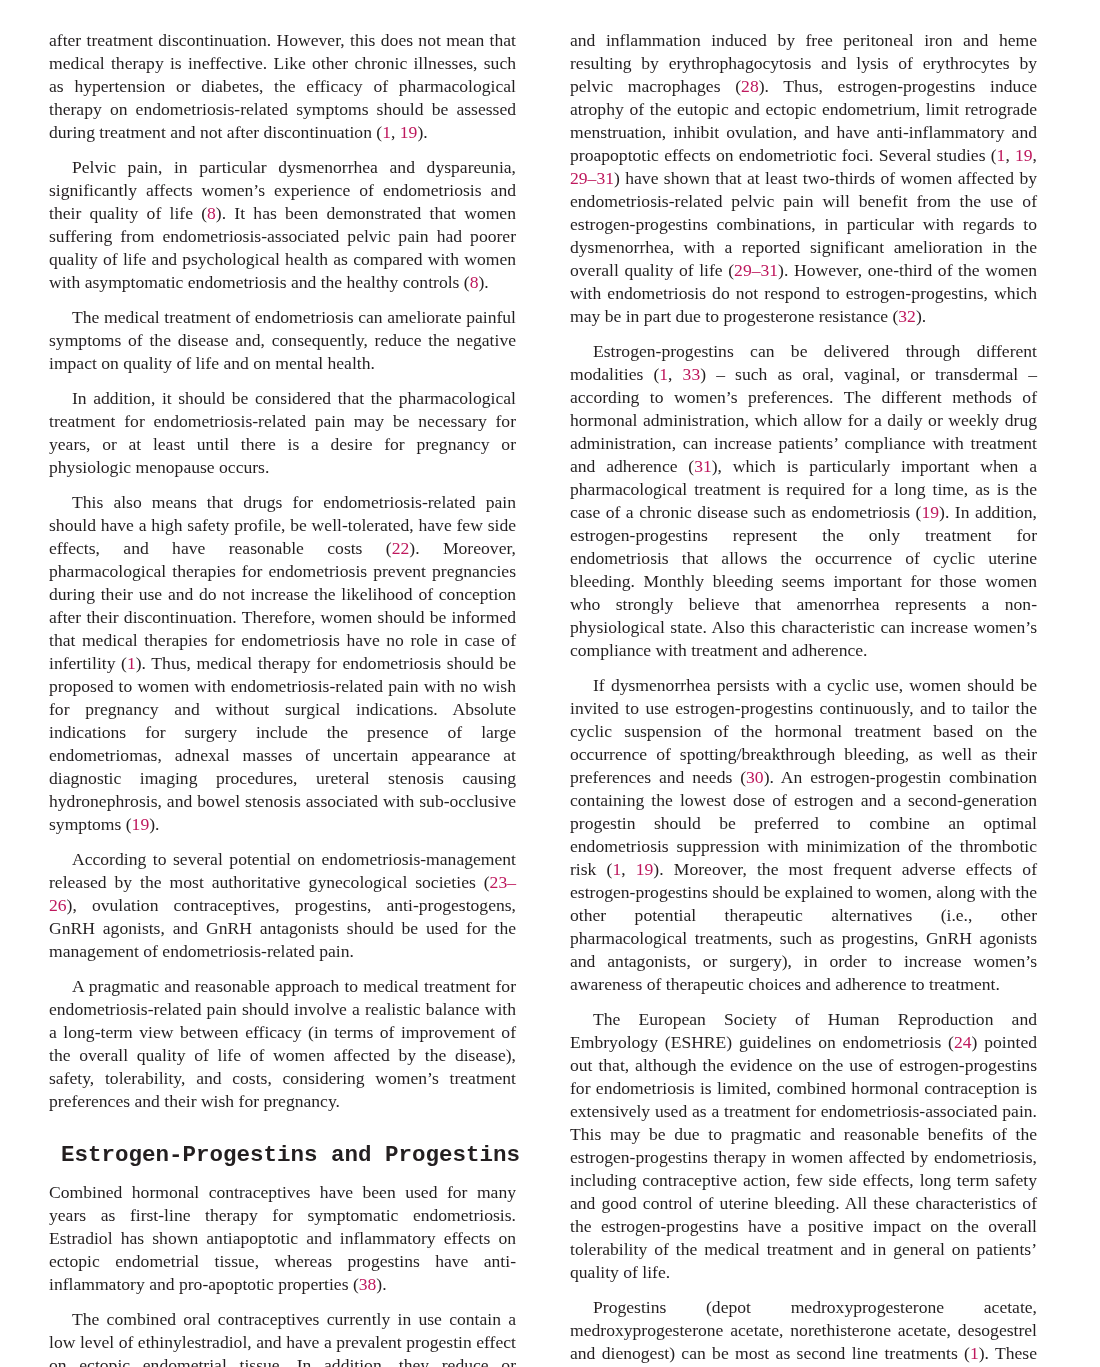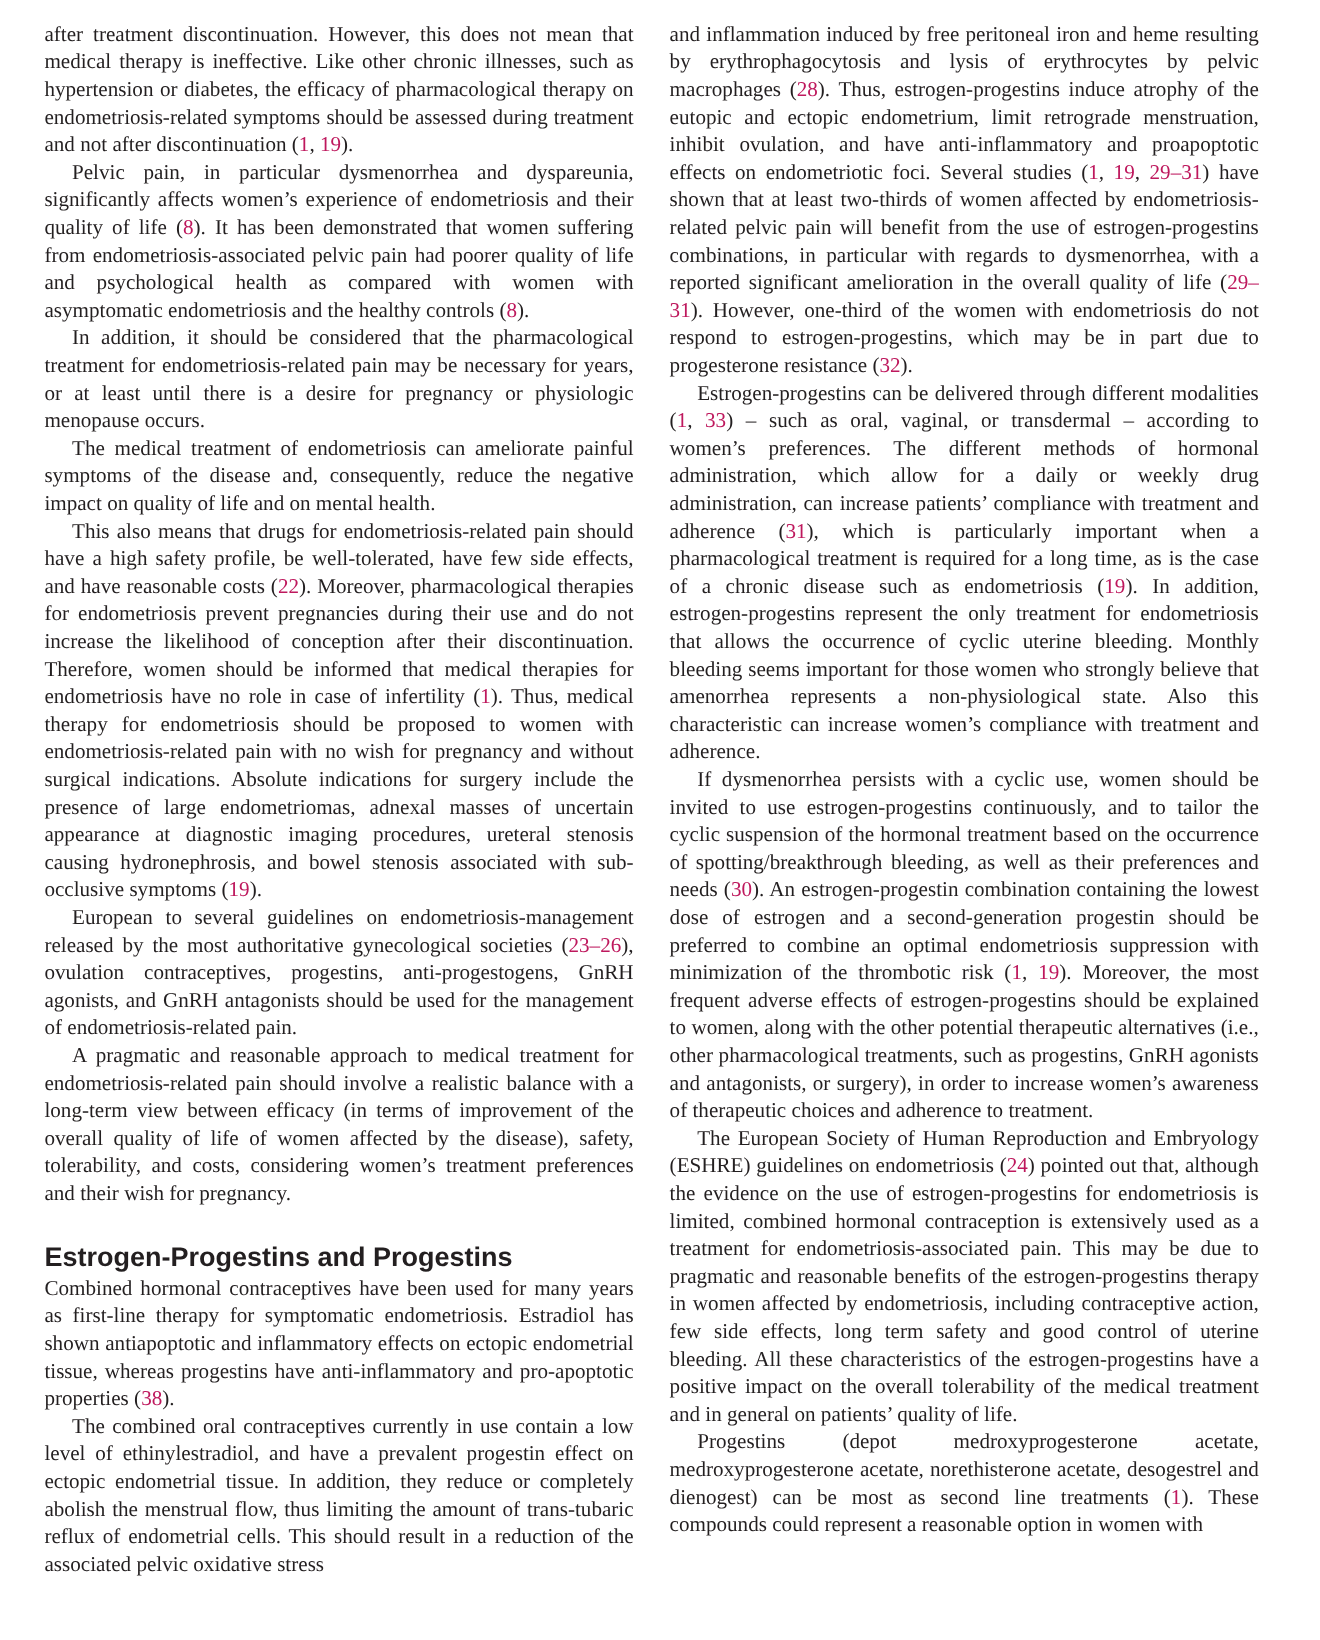--- a/index.html
+++ b/index.html
@@ -5,40 +5,40 @@
   html, body { margin: 0; padding: 0; background: #ffffff; }
   body { width: 1100px; height: 1367px; position: relative; overflow: hidden; }
   .col {
     position: absolute; top: 17px; width: 491px;
     font-family: "Liberation Serif", "DejaVu Serif", serif;
     font-size: 17.6px; line-height: 23px; color: #231f20;
     text-align: justify;
   }
   .col-left { left: 37px; }
   .col-right { left: 558px; }
-  .p { margin: 0; text-indent: 0; }
+  .p { margin: 12px; text-indent: 0; }
   .p.indent { text-indent: 23px; }
   .cite { color: #be185d; }
   .heading {
-    font-family: Liberation Sans, sans-serif;
+    font-family: Liberation Mono, monospace;
     font-weight: bold; font-size: 22.5px; line-height: 28px;
-    color: #231f20; margin: 28px 0 0 0; text-align: left;
+    color: #231f20; margin: 28px 0 0 16px; text-align: center;
   }
 </style>
 </head>
 <body>
 
 <div class="col col-left">
   <div>
       <p class="p"><span>after treatment discontinuation. However, this does not mean that medical therapy is ineffective. Like other chronic illnesses, such as hypertension or diabetes, the efficacy of pharmacological therapy on endometriosis-related symptoms should be assessed during treatment and not after discontinuation (</span><span class="cite">1</span><span>, </span><span class="cite">19</span><span>).</span></p>
       <p class="p indent"><span>Pelvic pain, in particular dysmenorrhea and dyspareunia, significantly affects women’s experience of endometriosis and their quality of life (</span><span class="cite">8</span><span>). It has been demonstrated that women suffering from endometriosis-associated pelvic pain had poorer quality of life and psychological health as compared with women with asymptomatic endometriosis and the healthy controls (</span><span class="cite">8</span><span>).</span></p>
+      <p class="p indent"><span>The medical treatment of endometriosis can ameliorate painful symptoms of the disease and, consequently, reduce the negative impact on quality of life and on mental health.</span></p>
       <p class="p indent"><span>In addition, it should be considered that the pharmacological treatment for endometriosis-related pain may be necessary for years, or at least until there is a desire for pregnancy or physiologic menopause occurs.</span></p>
-      <p class="p indent"><span>The medical treatment of endometriosis can ameliorate painful symptoms of the disease and, consequently, reduce the negative impact on quality of life and on mental health.</span></p>
       <p class="p indent"><span>This also means that drugs for endometriosis-related pain should have a high safety profile, be well-tolerated, have few side effects, and have reasonable costs (</span><span class="cite">22</span><span>). Moreover, pharmacological therapies for endometriosis prevent pregnancies during their use and do not increase the likelihood of conception after their discontinuation. Therefore, women should be informed that medical therapies for endometriosis have no role in case of infertility (</span><span class="cite">1</span><span>). Thus, medical therapy for endometriosis should be proposed to women with endometriosis-related pain with no wish for pregnancy and without surgical indications. Absolute indications for surgery include the presence of large endometriomas, adnexal masses of uncertain appearance at diagnostic imaging procedures, ureteral stenosis causing hydronephrosis, and bowel stenosis associated with sub-occlusive symptoms (</span><span class="cite">19</span><span>).</span></p>
-      <p class="p indent"><span>European to several guidelines on endometriosis-management released by the most authoritative gynecological societies (</span><span class="cite">23–26</span><span>), ovulation contraceptives, progestins, anti-progestogens, GnRH agonists, and GnRH antagonists should be used for the management of endometriosis-related pain.</span></p>
+      <p class="p indent"><span>According to several potential on endometriosis-management released by the most authoritative gynecological societies (</span><span class="cite">23–26</span><span>), ovulation contraceptives, progestins, anti-progestogens, GnRH agonists, and GnRH antagonists should be used for the management of endometriosis-related pain.</span></p>
       <p class="p indent"><span>A pragmatic and reasonable approach to medical treatment for endometriosis-related pain should involve a realistic balance with a long-term view between efficacy (in terms of improvement of the overall quality of life of women affected by the disease), safety, tolerability, and costs, considering women’s treatment preferences and their wish for pregnancy.</span></p>
     </div>
   <h2 class="heading">Estrogen-Progestins and Progestins</h2>
   <div>
       <p class="p"><span>Combined hormonal contraceptives have been used for many years as first-line therapy for symptomatic endometriosis. Estradiol has shown antiapoptotic and inflammatory effects on ectopic endometrial tissue, whereas progestins have anti-inflammatory and pro-apoptotic properties (</span><span class="cite">38</span><span>).</span></p>
       <p class="p indent"><span>The combined oral contraceptives currently in use contain a low level of ethinylestradiol, and have a prevalent progestin effect on ectopic endometrial tissue. In addition, they reduce or completely abolish the menstrual flow, thus limiting the amount of trans-tubaric reflux of endometrial cells. This should result in a reduction of the associated pelvic oxidative stress</span></p>
     </div>
 </div>
 
 <div class="col col-right">

